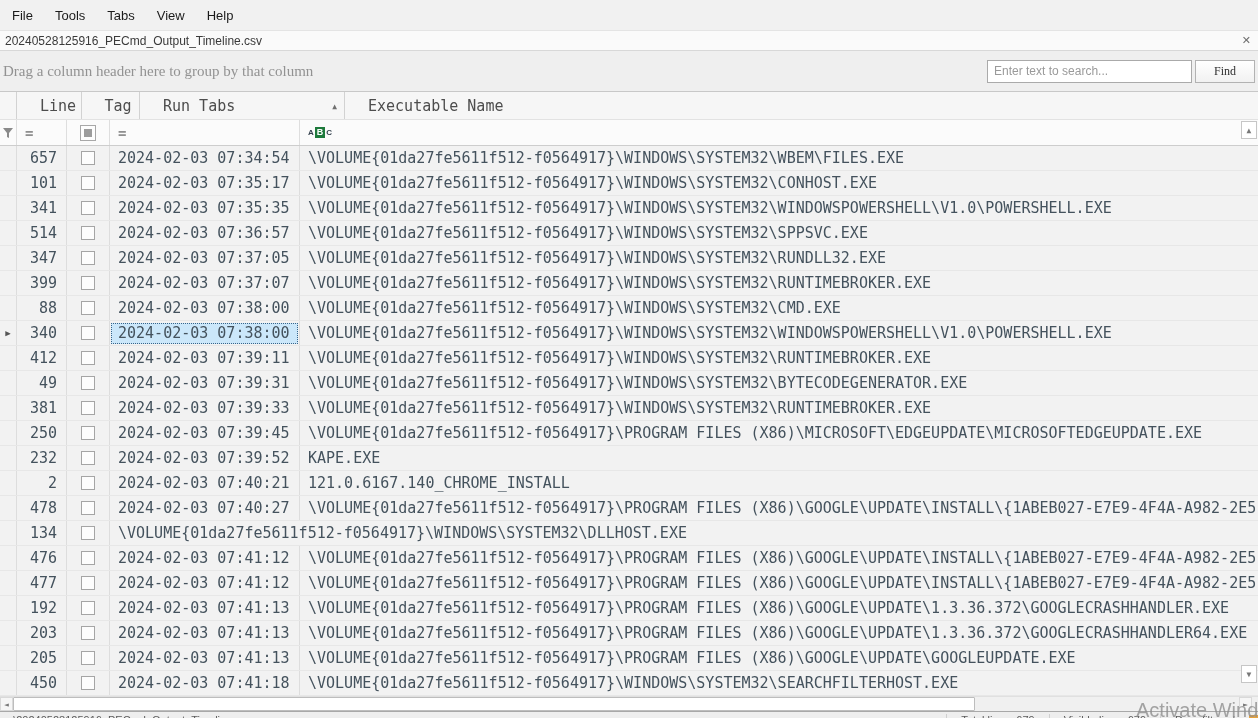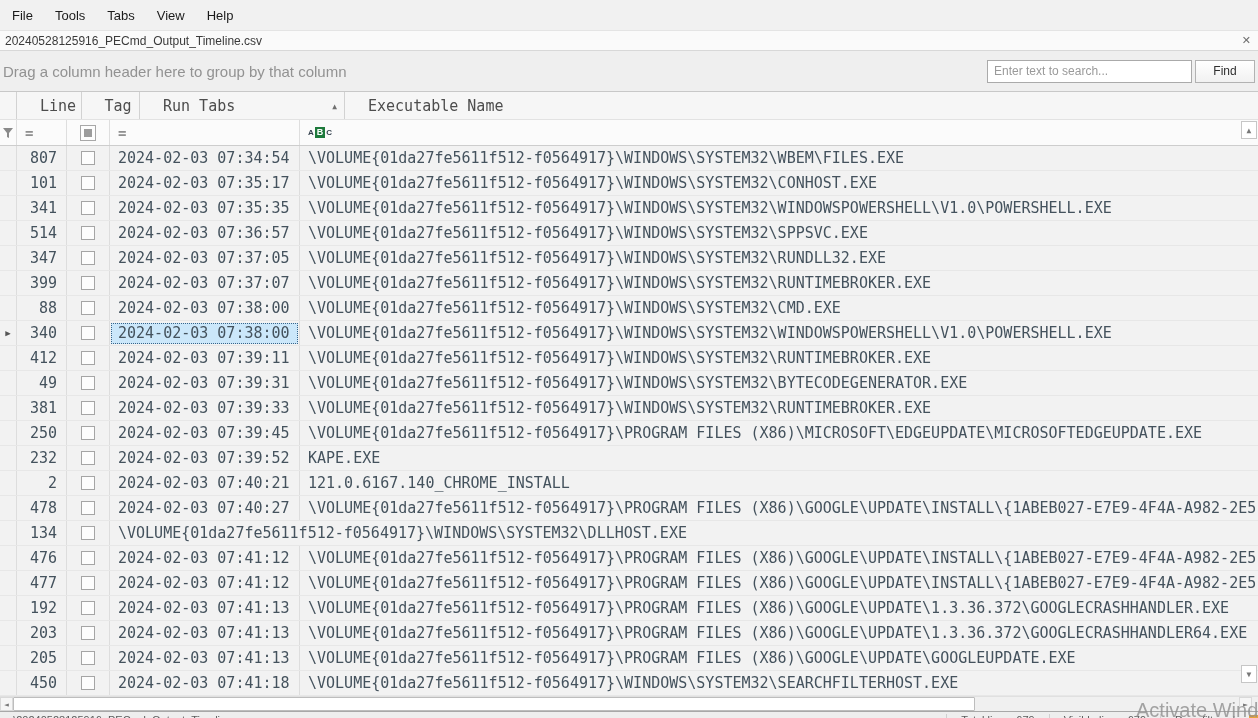--- a/index.html
+++ b/index.html
@@ -12,28 +12,28 @@
   .menubar { height:30px; display:flex; align-items:center; background:#f1f1f1; padding-left:1px; }
   .menu-item { padding:5px 11px; font-size:13px; color:#1b1b1b; cursor:default; }
   
   .tabbar { height:21px; background:#fafafa; border-top:1px solid #e4e4e4; border-bottom:1px solid #d8d8d8;
             display:flex; align-items:center; justify-content:space-between; padding:0 7px 0 5px; }
   .tab-title { font-size:12px; color:#3a3a3a; }
   .tab-close { font-size:11px; color:#6e6e6e; line-height:1; }
   
   .grouppanel { height:41px; background:#efefef; border-bottom:1px solid #c8c8c8;
                 display:flex; align-items:center; justify-content:space-between; padding:0 3px; }
-  .group-text { font-family:Liberation Sans, sans-serif; font-size:15px; color:#929292; }
+  .group-text { font-family:Liberation Serif, serif; font-size:15px; color:#929292; }
   .search-wrap { display:flex; align-items:center; }
   .search-input { width:205px; height:23px; border:1px solid #aaaaaa; background:#fff;
                   font-family:"Liberation Sans",sans-serif; font-size:12px; padding:0 6px; color:#444; }
   .search-input::placeholder { color:#9a9a9a; }
   .find-btn { width:60px; height:23px; margin-left:3px; border:1px solid #b2b2b2;
               background:linear-gradient(#ffffff,#f1f1f1); font-size:12px; color:#2f2f2f;
-              font-family:Liberation Sans, sans-serif; }
+              font-family:Liberation Serif, serif; }
   
   .grid { position:relative; background:#f2f2f2; }
   .grid-font { font-family:"DejaVu Sans Mono","Liberation Mono",monospace; font-size:15px; }
   .hdr-row { display:flex; height:28px; background:#f6f6f6; color:#4d4d4d; border-bottom:1px solid #e2e2e2;gap:15px; }
   .hdr-cell { display:flex; align-items:center; border-right:1px solid #d2d2d2; padding-left:8px; }
   .flt-row { display:flex; height:26px; background:#fbfbfb; border-bottom:1px solid #cdcdcd; }
   .flt-cell { display:flex; align-items:center; border-right:1px solid #dedede; padding-left:8px; }
   .col-gutter { width:17px; padding-left:0; justify-content:center; }
   .col-line   { width:50px; }
   .col-tag    { width:43px; justify-content:center; padding-left:0; }
@@ -149,21 +149,21 @@
           <span class="c">C</span>
       </span>
     </div>
   </div>
 
   <div id="grid-rows">
   <div class="row">
     <div class="cell c-gutter">
       <span class="row-arrow"></span>
     </div>
-    <div class="cell c-line">807</div>
+    <div class="cell c-line">657</div>
     <div class="cell c-tag">
       <span class="checkbox"></span>
     </div>
     <div class="cell c-time">
       <span class="c-time-text">2024-02-03 07:34:54</span>
     </div>
     <div class="cell c-exe">\VOLUME{01da27fe5611f512-f0564917}\WINDOWS\SYSTEM32\WBEM\FILES.EXE</div>
   </div>
 
   <div class="row">

